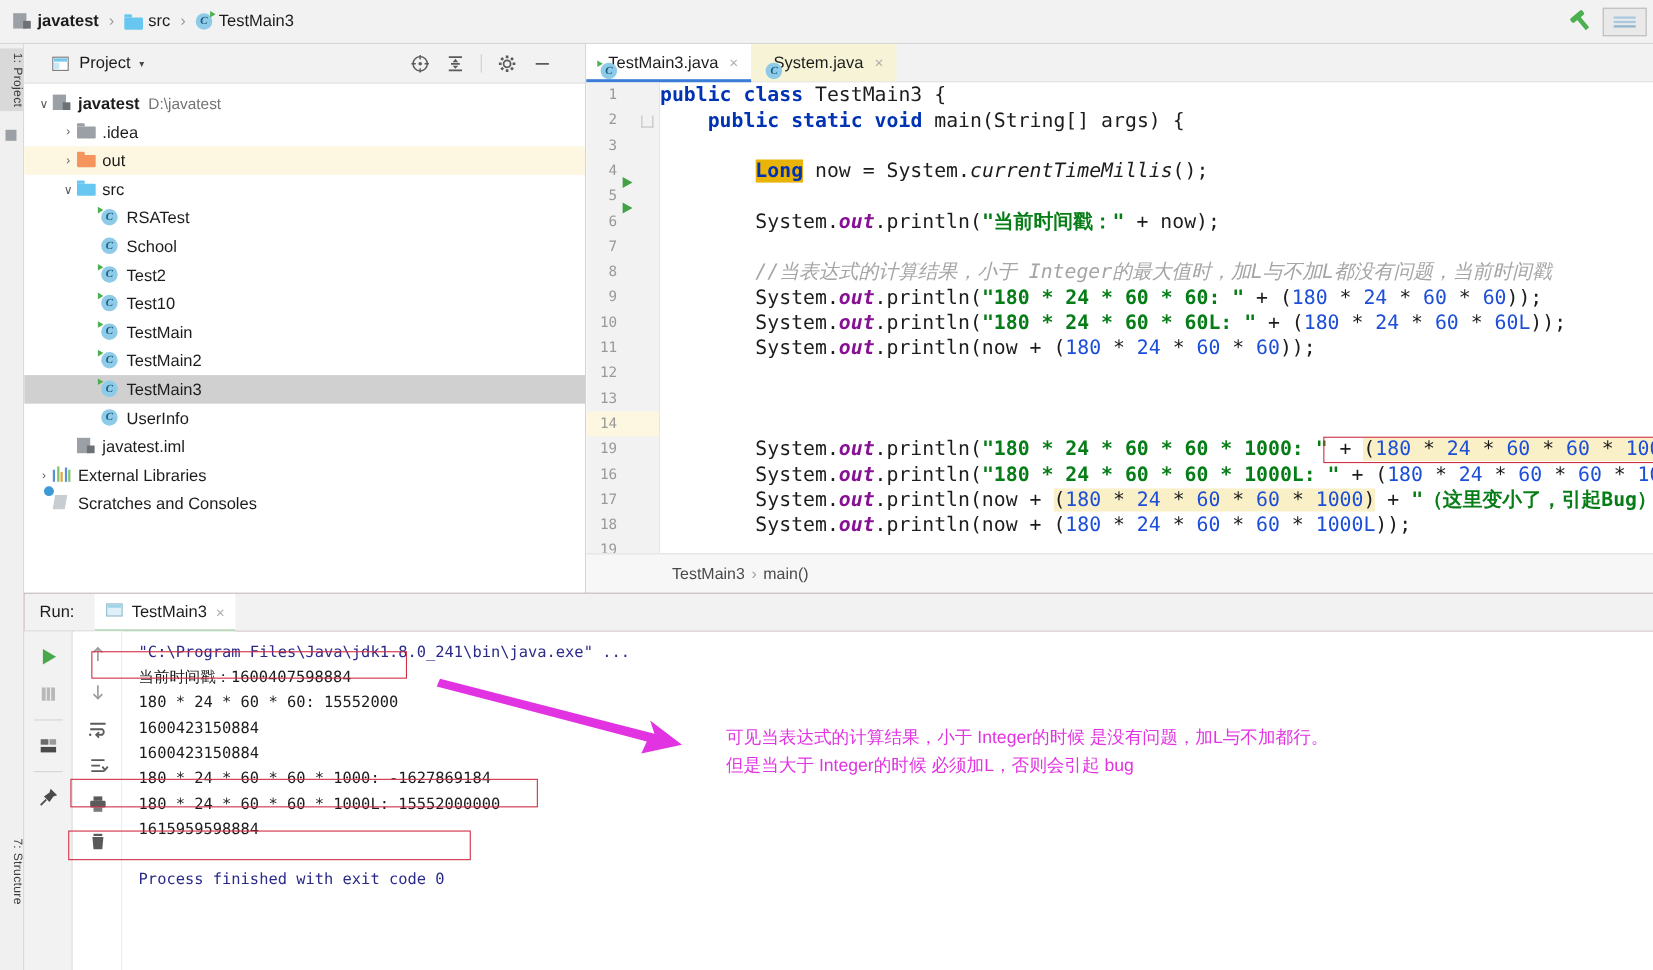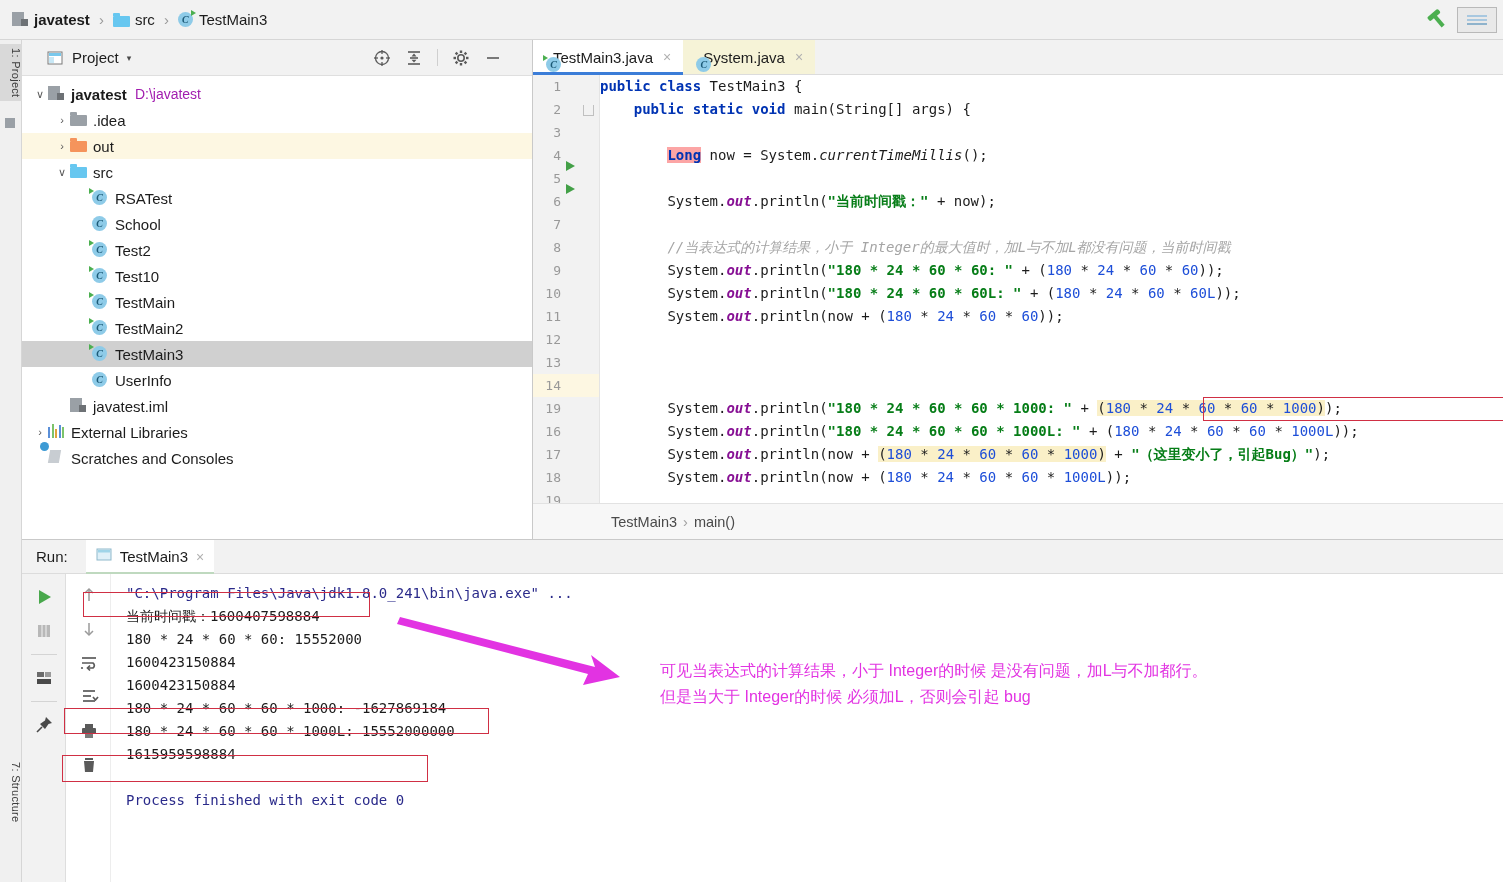--- a/index.html
+++ b/index.html
@@ -73,21 +73,21 @@
   .trow {
     height: 26px; display: flex; align-items: center; font-size: 15px; color: #1c1c1c;
     white-space: nowrap; padding-right: 4px;
   }
   .trow.hl-out { background: #fdf7e2; }
   .trow.selected { background: #d0d0d0; }
   .arrow { width: 16px; text-align: center; color: #5a5a5a; font-size: 11px; flex: 0 0 16px; }
   .arrow.none { color: transparent; }
   .ticon { width: 18px; height: 16px; flex: 0 0 18px; margin-right: 5px; position: relative; }
   .tlabel.bold { font-weight: bold; }
-  .tpath { color: #a21caf; margin-left: 8px; font-size: 14px; }
+  .tpath { color: #737373; margin-left: 8px; font-size: 14px; }
 
   
   .folder { position: relative; width: 17px; height: 14px; margin-top: 1px; }
   .folder .tab { position: absolute; left: 0; top: 0; width: 7px; height: 3px; border-radius: 1px 1px 0 0; }
   .folder .body { position: absolute; left: 0; top: 2.5px; width: 17px; height: 11px; border-radius: 1px; }
   .folder.blue .tab, .folder.blue .body { background: #67c7f0; }
   .folder.gray .tab, .folder.gray .body { background: #9aa0a6; }
   .folder.orange .tab, .folder.orange .body { background: #f5945c; }
 
   .cls-icon { position: relative; width: 16px; height: 16px; }
@@ -130,30 +130,30 @@
     font-family: "DejaVu Sans Mono", monospace; font-size: 13px; color: #999999;
     text-align: right; padding-right: 38px;
   }
   .gline.cur { background: #fdf7e2; }
   .grun { position: absolute; width: 0; height: 0; border-left: 9px solid #43a047; border-top: 5.5px solid transparent; border-bottom: 5.5px solid transparent; }
   .gfold { position: absolute; left: 50px; width: 11px; height: 11px; border: 1px solid #c0c0c0; border-top: none; }
 
   .codelines { position: absolute; left: 67px; top: 0; right: 0; height: 100%; }
   .cline {
     position: absolute; left: 0; right: 0; height: 23px; line-height: 23px;
-    font-family: "DejaVu Sans Mono", monospace; font-size: 14px; white-space: pre; color: #1c1c1c;
+    font-family: "DejaVu Sans Mono", monospace; font-size: 18px; white-space: pre; color: #1c1c1c;
   }
   .cline.cur { background: #fdf7e2; }
   .kw { color: #0033b3; font-weight: bold; }
   .str { color: #067d17; font-weight: bold; }
   .num { color: #1d4ed8; }
   .cmt { color: #a5a5a5; font-style: italic; }
   .field { color: #871094; font-style: italic; font-weight: bold; }
   .meth { color: #1c1c1c; font-style: italic; }
-  .hl-ident { background: #fca5a5; }
+  .hl-ident { background: #eab308; }
   .hl-expr { background: #faf0c8; }
   .caret { display: inline-block; width: 1px; height: 15px; background: #1c1c1c; vertical-align: -3px; }
   .redbox { position: absolute; border: 1.5px solid #d02f44; pointer-events: none; }
 
   .breadcrumbs-bottom {
     position: absolute; left: 0; right: 0; bottom: 0; height: 36px;
     background: #f7f7f7; border-top: 1px solid #e2e2e2;
     display: flex; align-items: center; padding-left: 78px; gap: 6px;
     font-size: 14.5px; color: #4a4a4a;
   }

